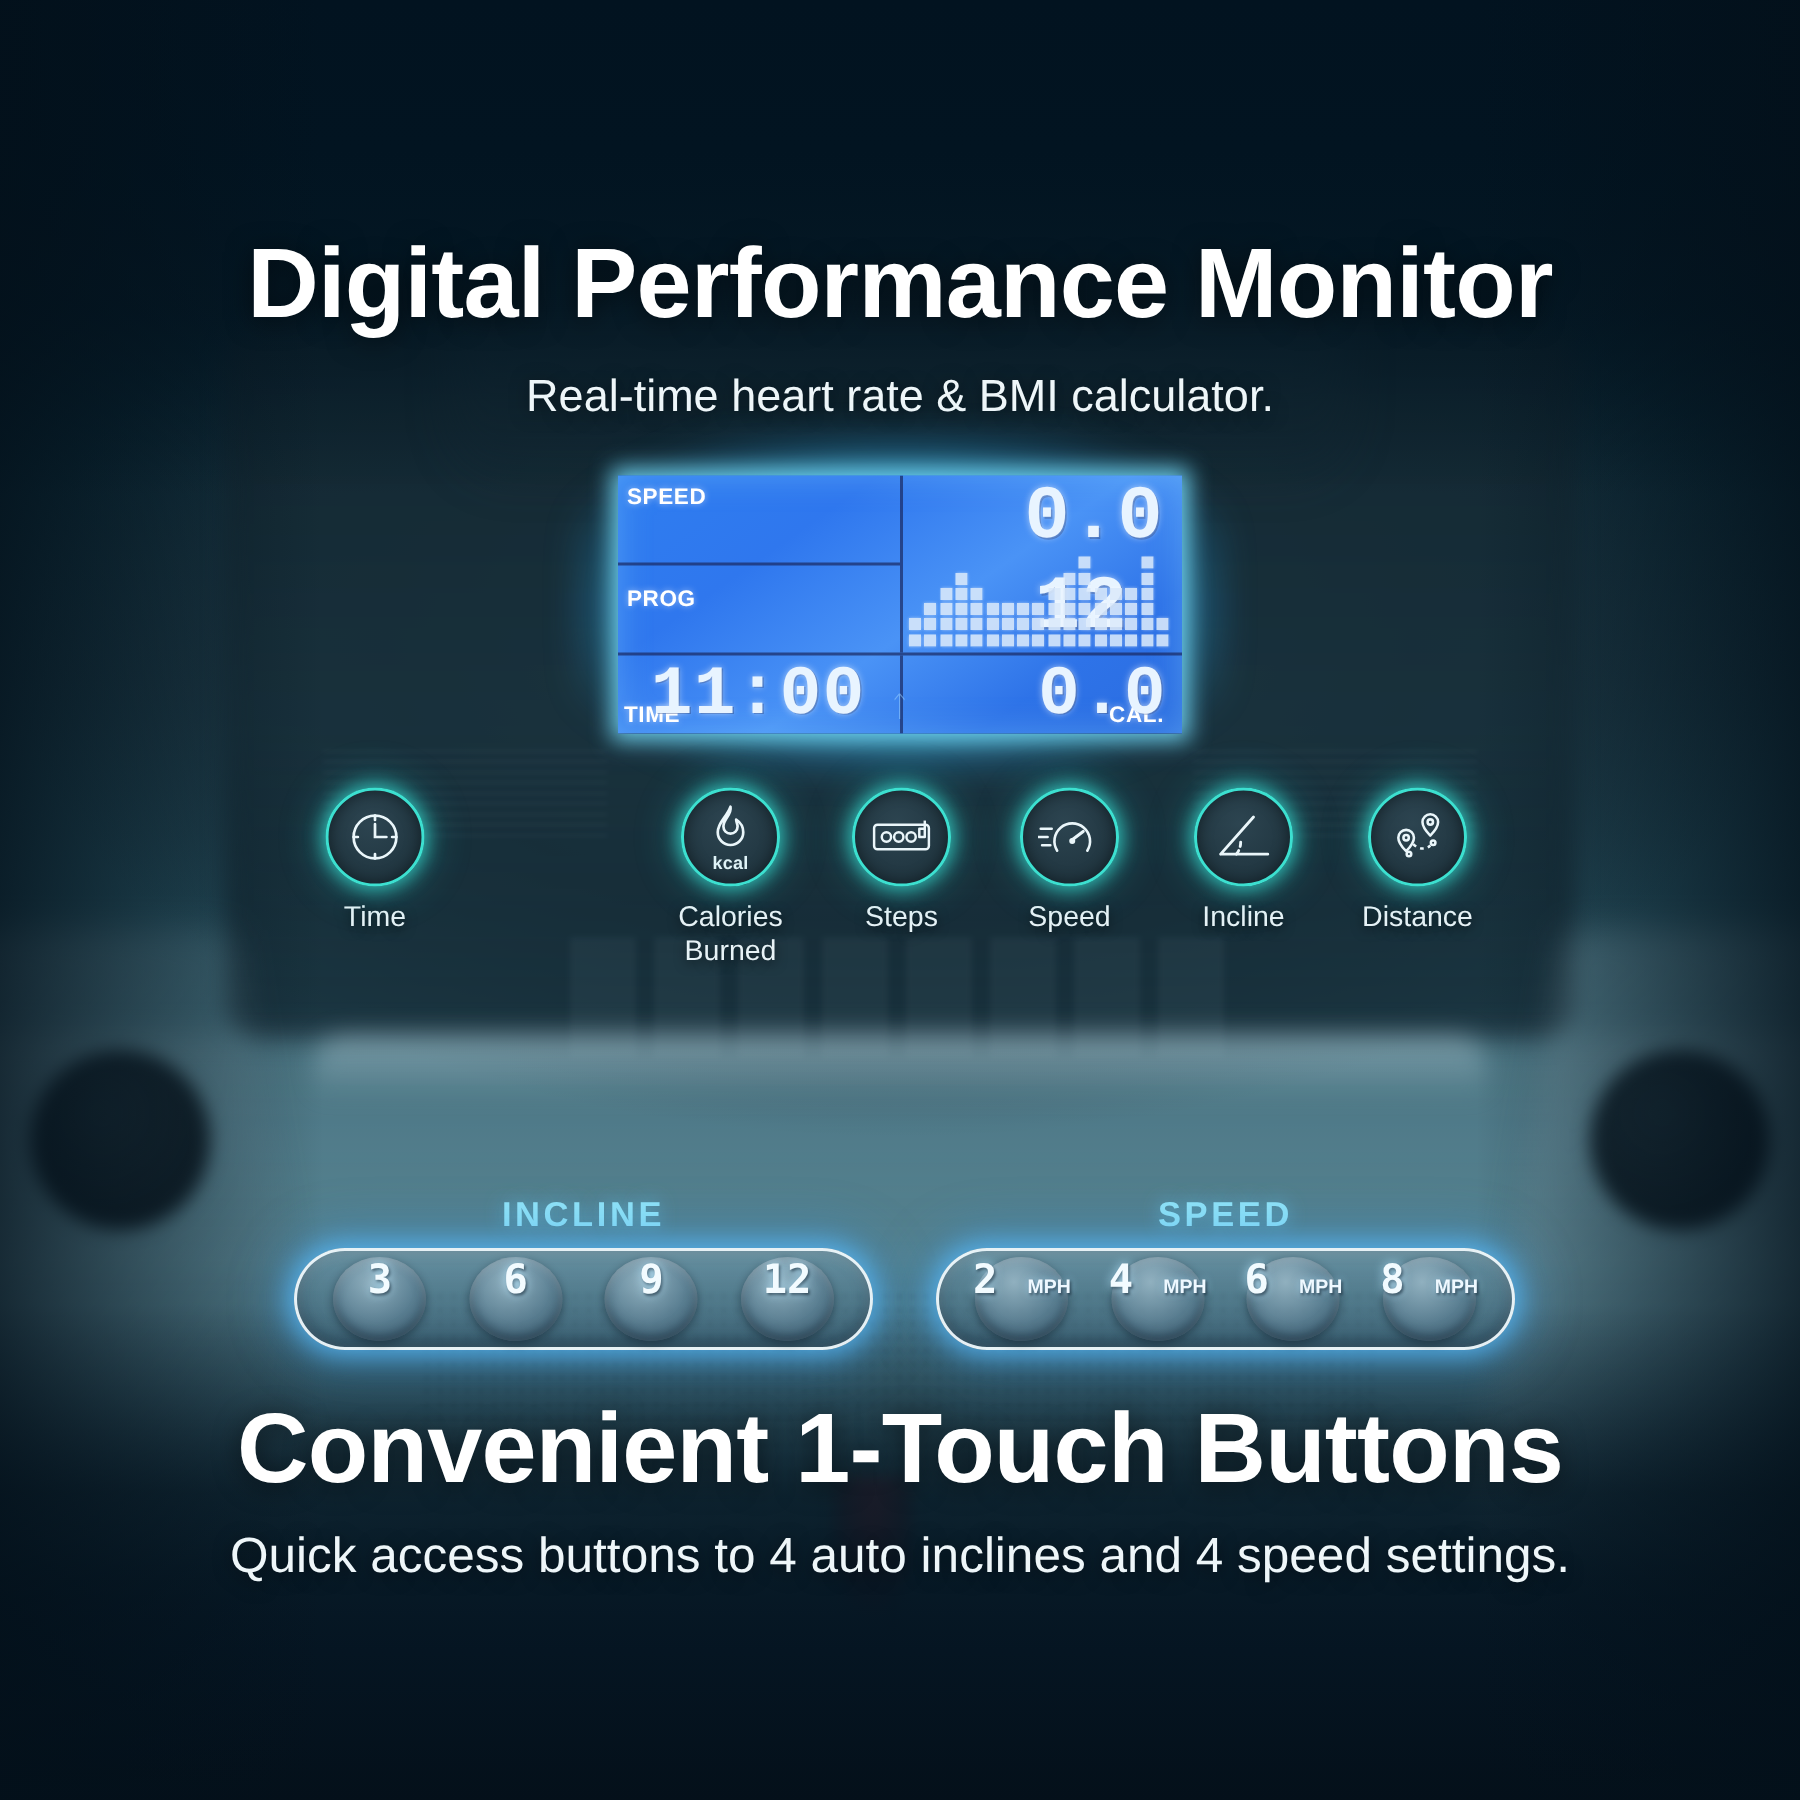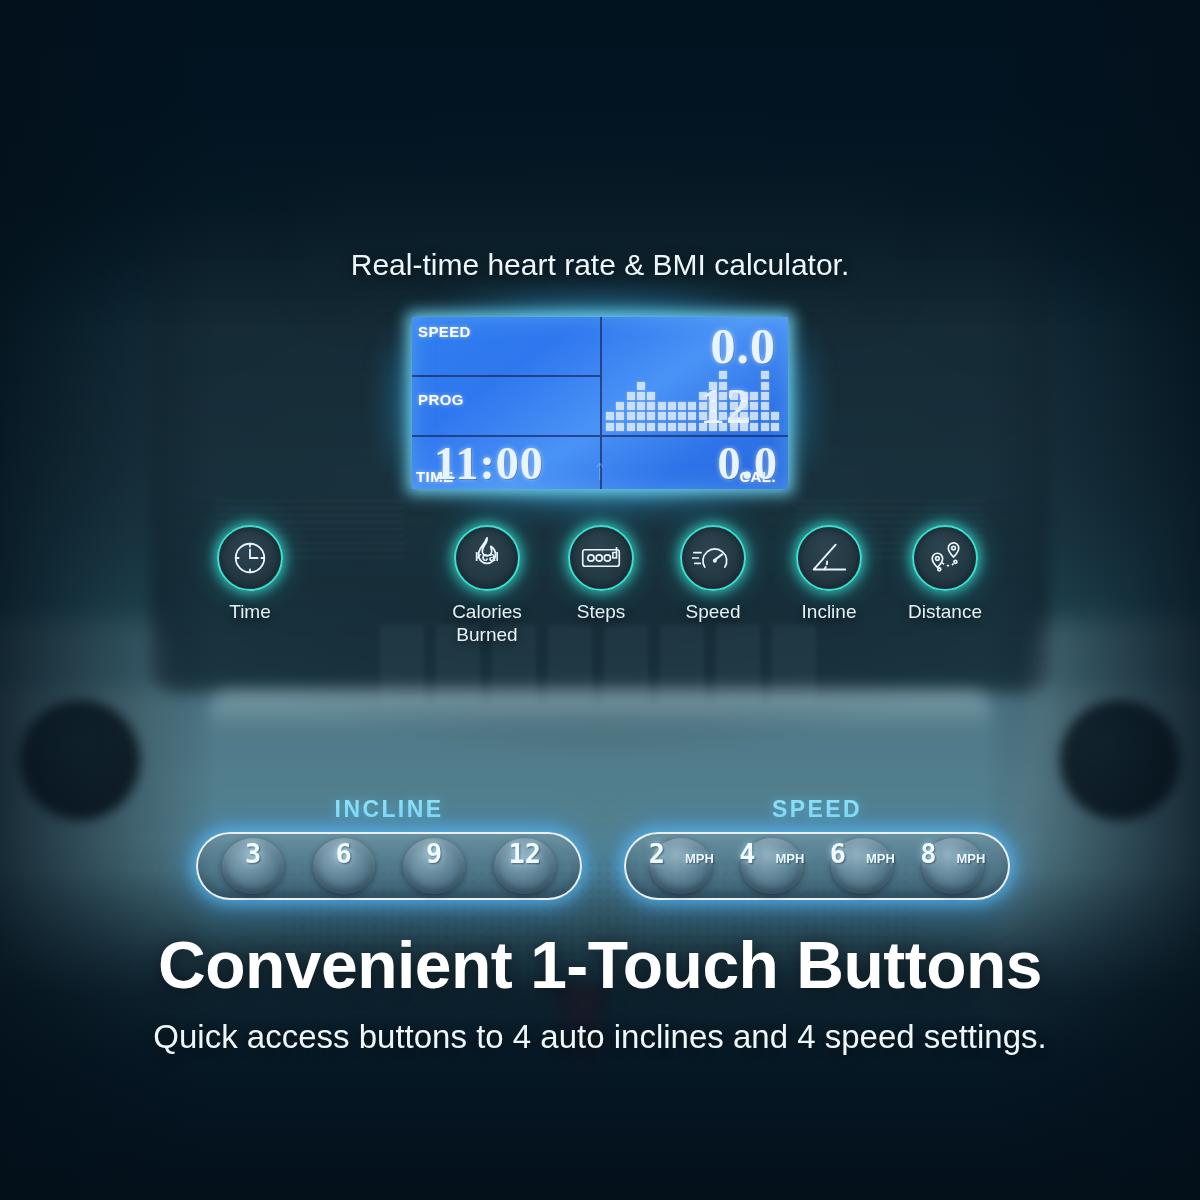--- a/index.html
+++ b/index.html
@@ -143,21 +143,21 @@
     position:absolute; left:14px; top:12px; width:376px; height:172px;
     background:linear-gradient(145deg,#2f7ef0 0%, #2f77ee 28%, #4a93f6 55%, #2e73e8 78%, #2a6ce0 100%);
     box-shadow:0 0 14px 5px rgba(120,225,255,.85), inset 0 0 22px rgba(140,215,255,.35);
     overflow:hidden;
   }
   .lcd-vline { position:absolute; top:0; width:2px; height:100%; background:rgba(25,40,95,.70); }
   .lcd-hline { position:absolute; left:0; width:100%; height:2px; background:rgba(25,40,95,.70); }
 
   .seg {
     position:absolute;
-    color:#e8f4ff; font-family:Liberation Serif, serif; font-weight:700;
+    color:#e8f4ff; font-family:Liberation Mono, monospace; font-weight:700;
     text-shadow:0 0 5px rgba(255,255,255,.55), 1px 1px 0 rgba(20,50,120,.45);
     letter-spacing:1px;
   }
   .lcd-label {
     position:absolute; color:#ffffff; font-weight:700; font-size:15px;
     letter-spacing:.4px; text-shadow:0 0 4px rgba(255,255,255,.5);
   }
   #bt-icon {
     position:absolute; left:182px; bottom:6px; font-size:19px;
     color:rgba(150,205,255,.55);
@@ -180,21 +180,21 @@
     border:2px solid #3ce0d0;
     box-shadow:0 0 12px 2px rgba(56,226,212,.75), 0 0 26px 6px rgba(44,200,200,.28),
                inset 0 0 10px rgba(0,0,0,.45);
   }
   .icon-circle svg { position:absolute; left:50%; top:50%; transform:translate(-50%,-50%); }
   .icon-label {
     margin-top:9px; color:#e7f2f6; font-size:19px; line-height:23px; font-weight:400;
     text-shadow:0 2px 8px rgba(0,0,0,.6);
   }
   .kcal-text {
-    position:absolute; left:0; right:0; bottom:25px; text-align:center;
+    position:absolute; left:0; right:0; bottom:7px; text-align:center;
     font-size:12px; font-weight:700; color:#dff3f7; letter-spacing:.2px;
   }
 
   
   .panel { position:absolute; }
   .panel-label {
     text-align:center; color:#8fe2f7; font-weight:700; font-size:23px;
     letter-spacing:2.4px; text-shadow:0 0 12px rgba(100,200,240,.7);
     margin-bottom:9px;
   }
@@ -239,20 +239,21 @@
   <div class="rail-r"></div>
   <div class="cup-l"></div>
   <div class="cup-r"></div>
   <div class="mesh"></div>
   <div class="safety-key"></div>
   <div class="key-cord"></div>
   <div class="top-vignette"></div>
   <div class="bottom-vignette"></div>
   <div class="side-vignette"></div>
 
+  <div class="headline" id="headline-top">Digital Performance Monitor</div>
   <div id="sub-top">Real-time heart rate &amp; BMI calculator.</div>
 
   <div id="lcd-wrap">
     <div class="lcd-glow"></div>
     <div id="lcd">
       <div class="lcd-vline" style="left:188px; top:0; height:118px;"></div>
       <div class="lcd-vline" style="left:188px; top:120px; height:52px;"></div>
       <div class="lcd-hline" style="top:58px; width:188px;"></div>
       <div class="lcd-hline" style="top:118px;"></div>
 

